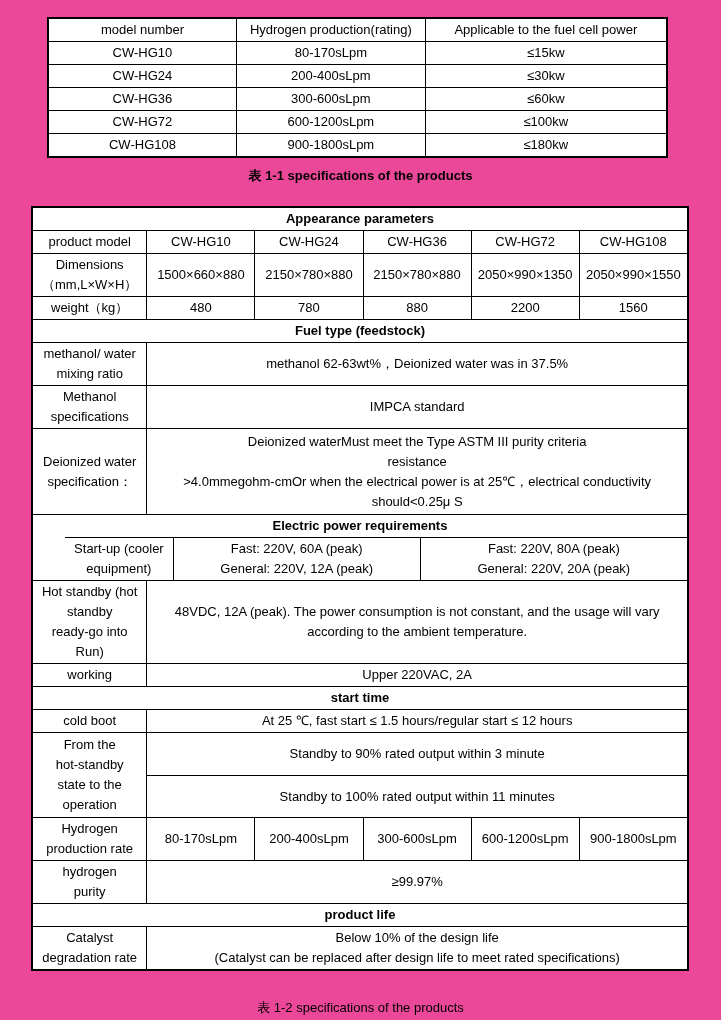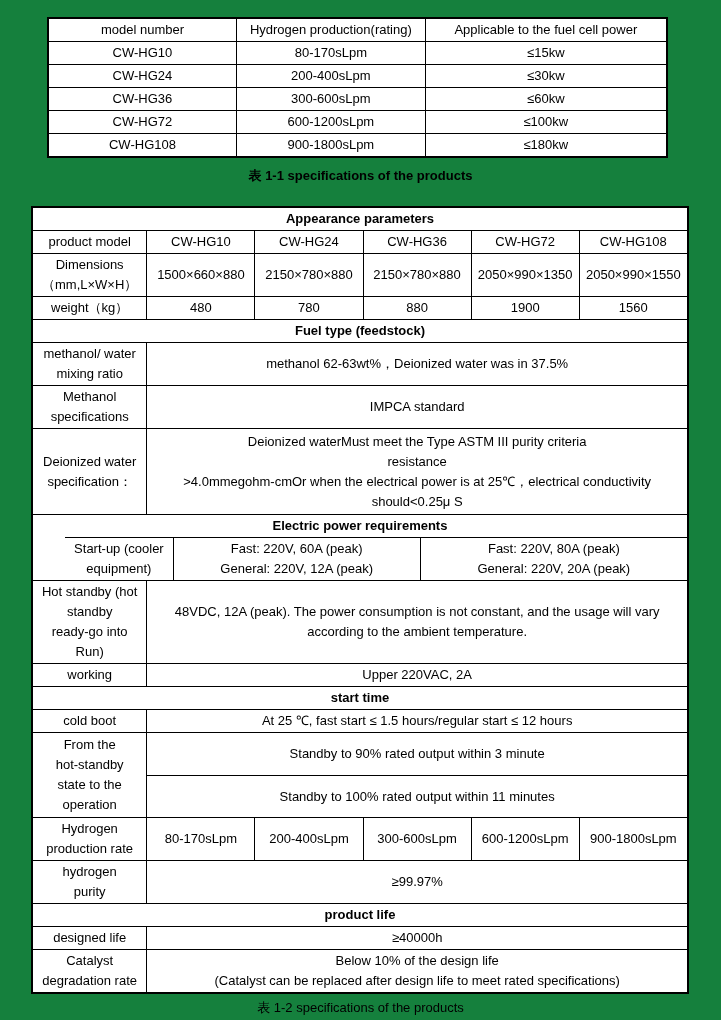--- a/index.html
+++ b/index.html
@@ -1,20 +1,20 @@
 <!DOCTYPE html>
 <html><head>
 <meta charset="utf-8">
 <style>
   html, body { margin: 0; padding: 0; background: #ffffff; }
   .page {
     position: relative;
     width: 721px;
     height: 1020px;
-    background: #15803d;
+    background: #ec4899;
     font-family: "Liberation Sans", sans-serif;
     font-size: 13px;
     color: #000000;
     overflow: hidden;
   }
   .tbl {
     position: absolute;
     border: 2px solid #000000;
     box-sizing: border-box;
     background: #ffffff;
@@ -176,21 +176,21 @@
         <div class="tcell" style="width: 16.53%;">
           <div class="line">480</div>
         </div>
         <div class="tcell" style="width: 16.53%;">
           <div class="line">780</div>
         </div>
         <div class="tcell" style="width: 16.53%;">
           <div class="line">880</div>
         </div>
         <div class="tcell" style="width: 16.53%;">
-          <div class="line">1900</div>
+          <div class="line">2200</div>
         </div>
         <div class="tcell" style="width: 16.55%;">
           <div class="line">1560</div>
         </div>
       </div>
       <div class="trow" style="min-height: 21px;">
         <div class="tcell bold" style="width: 100%;">
           <div class="line">Fuel type (feedstock)</div>
         </div>
       </div>
@@ -324,28 +324,20 @@
         </div>
         <div class="tcell" style="width: 82.67%;">
           <div class="line">≥99.97%</div>
         </div>
       </div>
       <div class="trow" style="min-height: 21px;">
         <div class="tcell bold" style="width: 100%;">
           <div class="line">product life</div>
         </div>
       </div>
-      <div class="trow" style="min-height: 21px;">
-        <div class="tcell" style="width: 17.33%;">
-          <div class="line">designed life</div>
-        </div>
-        <div class="tcell" style="width: 82.67%;">
-          <div class="line">≥40000h</div>
-        </div>
-      </div>
       <div class="trow" style="min-height: 40px;">
         <div class="tcell" style="width: 17.33%;">
           <div class="line">Catalyst</div>
           <div class="line">degradation rate</div>
         </div>
         <div class="tcell" style="width: 82.67%;">
           <div class="line">Below 10% of the design life</div>
           <div class="line">(Catalyst can be replaced after design life to meet rated specifications)</div>
         </div>
       </div>

